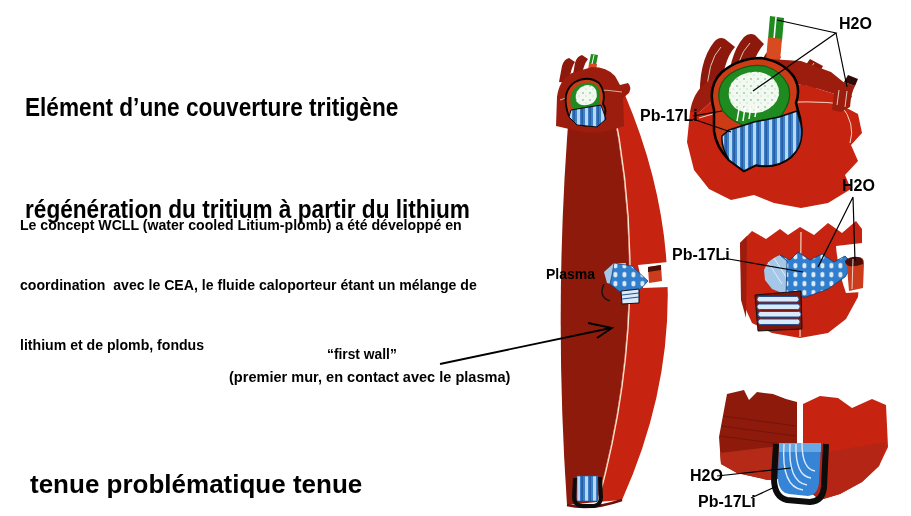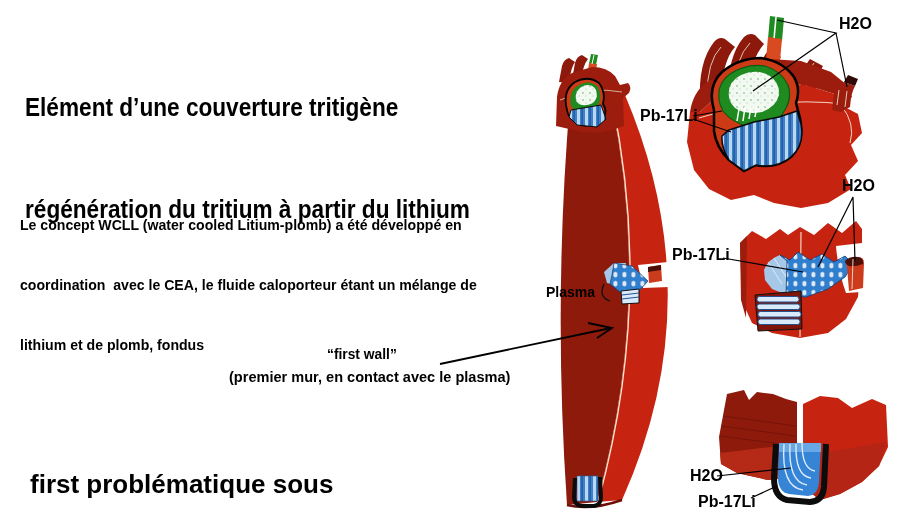--- a/index.html
+++ b/index.html
@@ -8,21 +8,21 @@
     background:var(--background,#ffffff);
     color:var(--text,#000000);
     font-family:"Liberation Sans", sans-serif;
   }
   #svg-art{position:absolute;left:0;top:0;}
   .txt{position:absolute;font-weight:bold;white-space:pre;}
   .title{left:25px;top:22px;font-size:26px;line-height:34px;transform:scaleX(.87);transform-origin:left top;}
   .para{left:20px;top:175px;font-size:15px;line-height:20px;transform:scaleX(.94);transform-origin:left top;}
   .warning{left:30px;top:402px;font-size:26px;line-height:33px;}
   .lbl{position:absolute;font-weight:bold;font-size:16px;white-space:pre;}
-  .lbl-plasma{left:546px;top:284px;font-size:14px;}
+  .lbl-plasma{left:546px;top:266px;font-size:14px;}
   .lbl-firstwall{left:327px;top:345px;font-size:15px;transform:scaleX(.92);transform-origin:left top;}
   .lbl-firstwall-note{left:229px;top:368px;font-size:15px;transform:scaleX(.97);transform-origin:left top;}
   .lbl-h2o-top{left:839px;top:15px;}
   .lbl-pb17li-top{left:640px;top:107px;}
   .lbl-h2o-mid{left:842px;top:177px;}
   .lbl-pb17li-mid{left:672px;top:246px;}
   .lbl-h2o-bottom{left:690px;top:467px;}
   .lbl-pb17li-bottom{left:698px;top:493px;}
 </style>
 </head>
@@ -162,21 +162,21 @@
     <div>régénération du tritium à partir du lithium</div>
   </div>
 
   <div class="txt para">
     <div>Le concept WCLL (water cooled Litium-plomb) a été développé en</div>
     <div>coordination  avec le CEA, le fluide caloporteur étant un mélange de</div>
     <div>lithium et de plomb, fondus</div>
   </div>
 
   <div class="txt warning">
-    <div>first problématique sous</div>
+    <div>tenue problématique tenue</div>
     
     
   </div>
 
   <div class="lbl lbl-plasma">Plasma</div>
   <div class="lbl lbl-firstwall">“first wall”</div>
   <div class="lbl lbl-firstwall-note">(premier mur, en contact avec le plasma)</div>
 
   <div class="lbl lbl-h2o-top">H2O</div>
   <div class="lbl lbl-pb17li-top">Pb-17Li</div>

